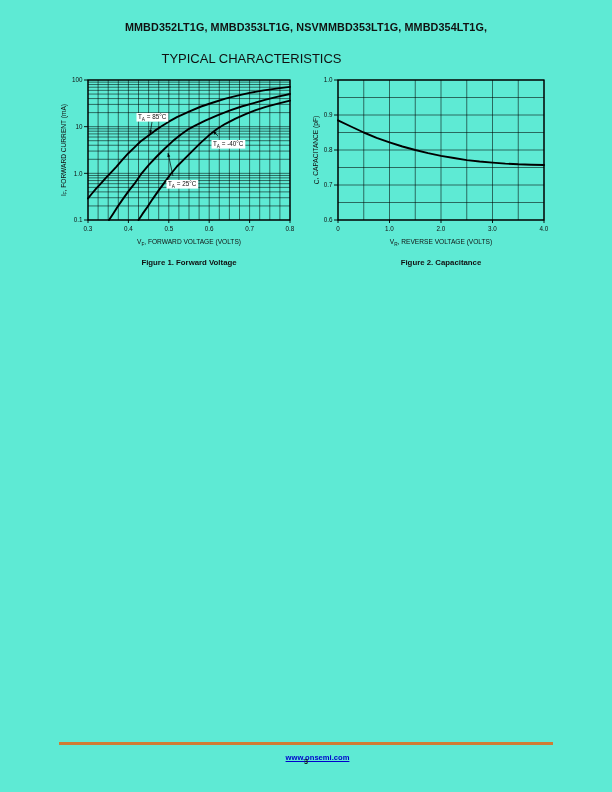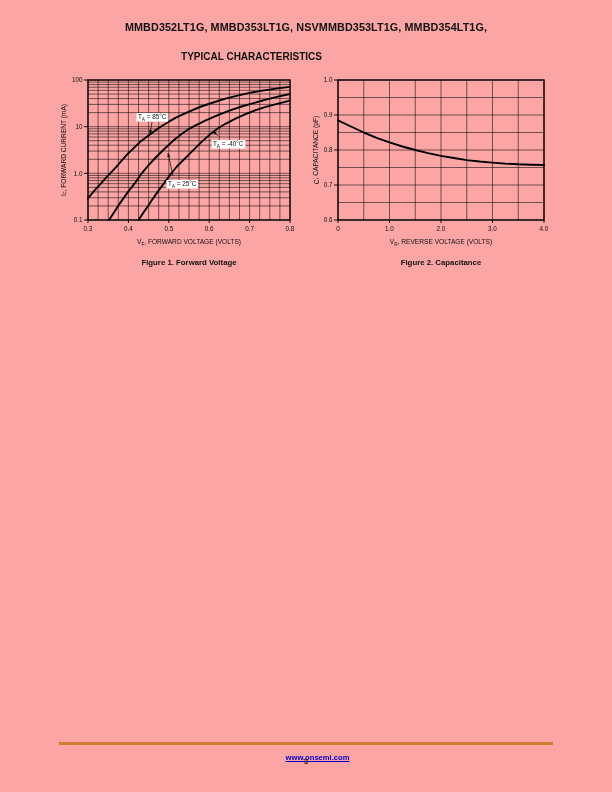--- a/index.html
+++ b/index.html
@@ -1,26 +1,26 @@
 <!DOCTYPE html>
 <html><head>
 <meta charset="utf-8">
 <style>
   html,body{margin:0;padding:0;background:#e8e8e8;}
   .page{
-    position:relative;width:612px;height:792px;margin:0 auto;background:#fca5a5;
+    position:relative;width:612px;height:792px;margin:0 auto;background:#5eead4;
     font-family:"Liberation Sans",sans-serif;color:#111;overflow:hidden;
   }
   .title{
     position:absolute;top:21px;left:0;width:612px;text-align:center;
     font-weight:bold;font-size:10.8px;line-height:12.3px;letter-spacing:0.1px;color:#111;
   }
   .subtitle{
     position:absolute;top:51px;left:0;width:503px;text-align:center;
-    font-weight:bold;font-size:10px;color:#111;
+    font-weight:normal;font-size:13px;color:#111;
   }
   svg.fig{position:absolute;overflow:visible;}
   .tick{font-family:"Liberation Sans",sans-serif;font-size:6.3px;fill:#111;}
   .axis-title{font-family:"Liberation Sans",sans-serif;font-size:6.6px;fill:#111;}
   .axis-title .sub, .tick .sub{font-size:4.7px;}
   .caption{font-family:"Liberation Sans",sans-serif;font-size:7.8px;font-weight:bold;fill:#111;}
   .footer-rule{position:absolute;left:59px;top:742px;width:494px;height:2.6px;background:#CF7D34;}
   .footer-link-row{position:absolute;top:746px;left:0;width:612px;text-align:center;}
   .footer-link-row a{color:#0000CC;font-weight:bold;font-size:7.6px;text-decoration:underline;cursor:pointer;padding-left:23px;}
   .page-num{position:absolute;top:757px;left:0;width:612px;text-align:center;font-size:7.2px;font-weight:bold;color:#111;}

